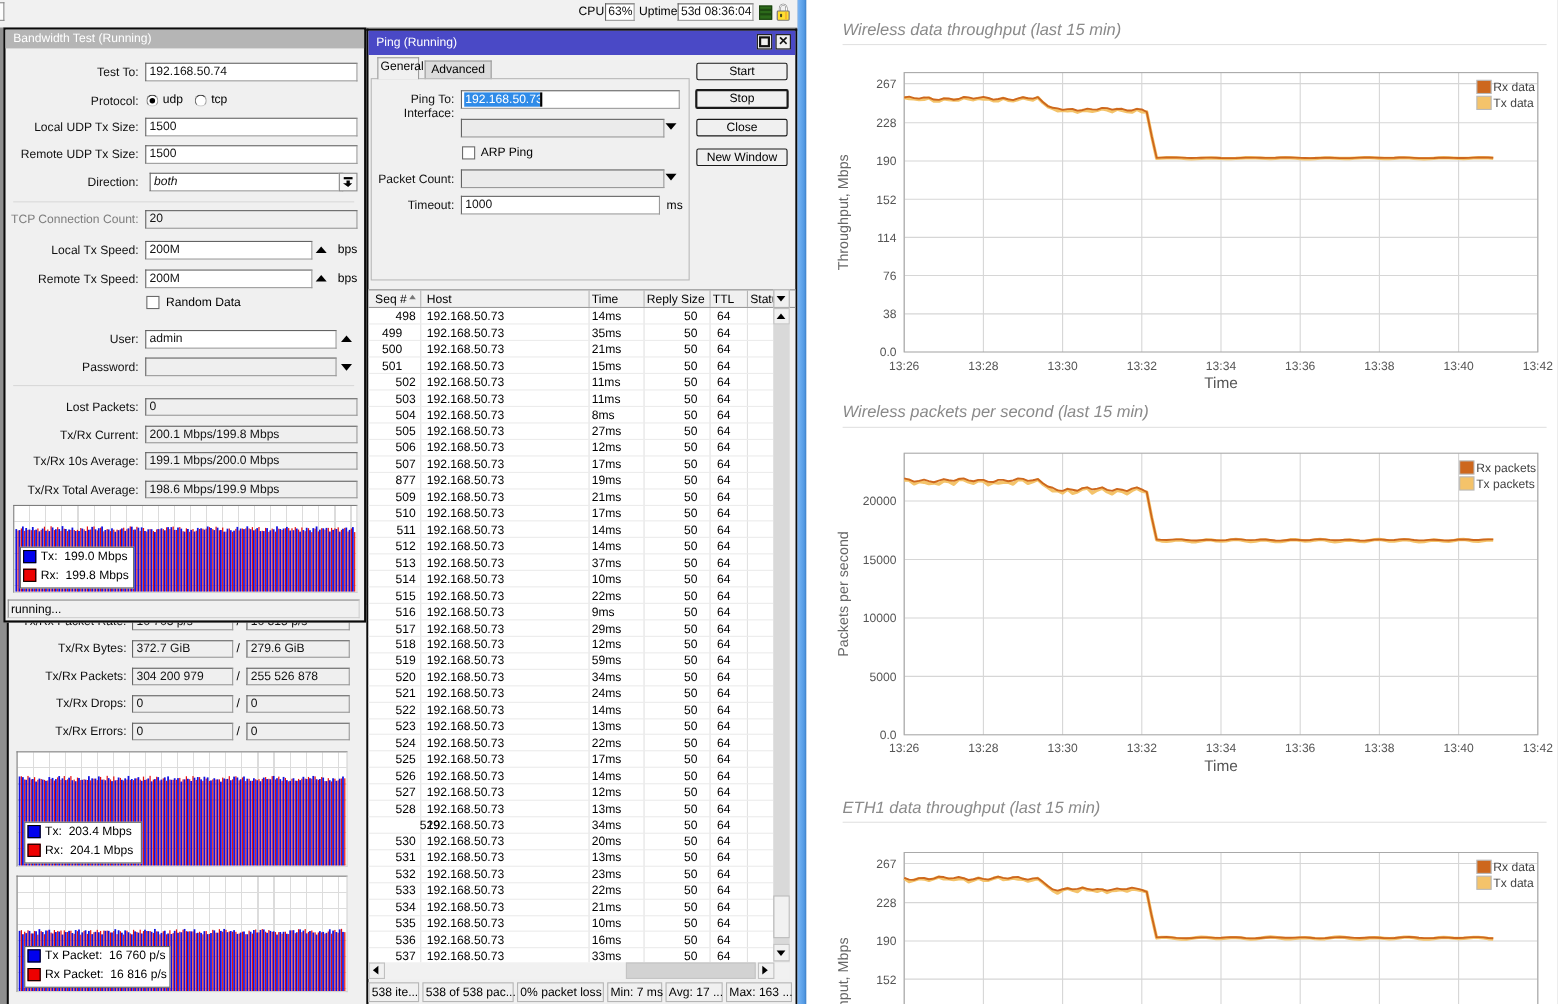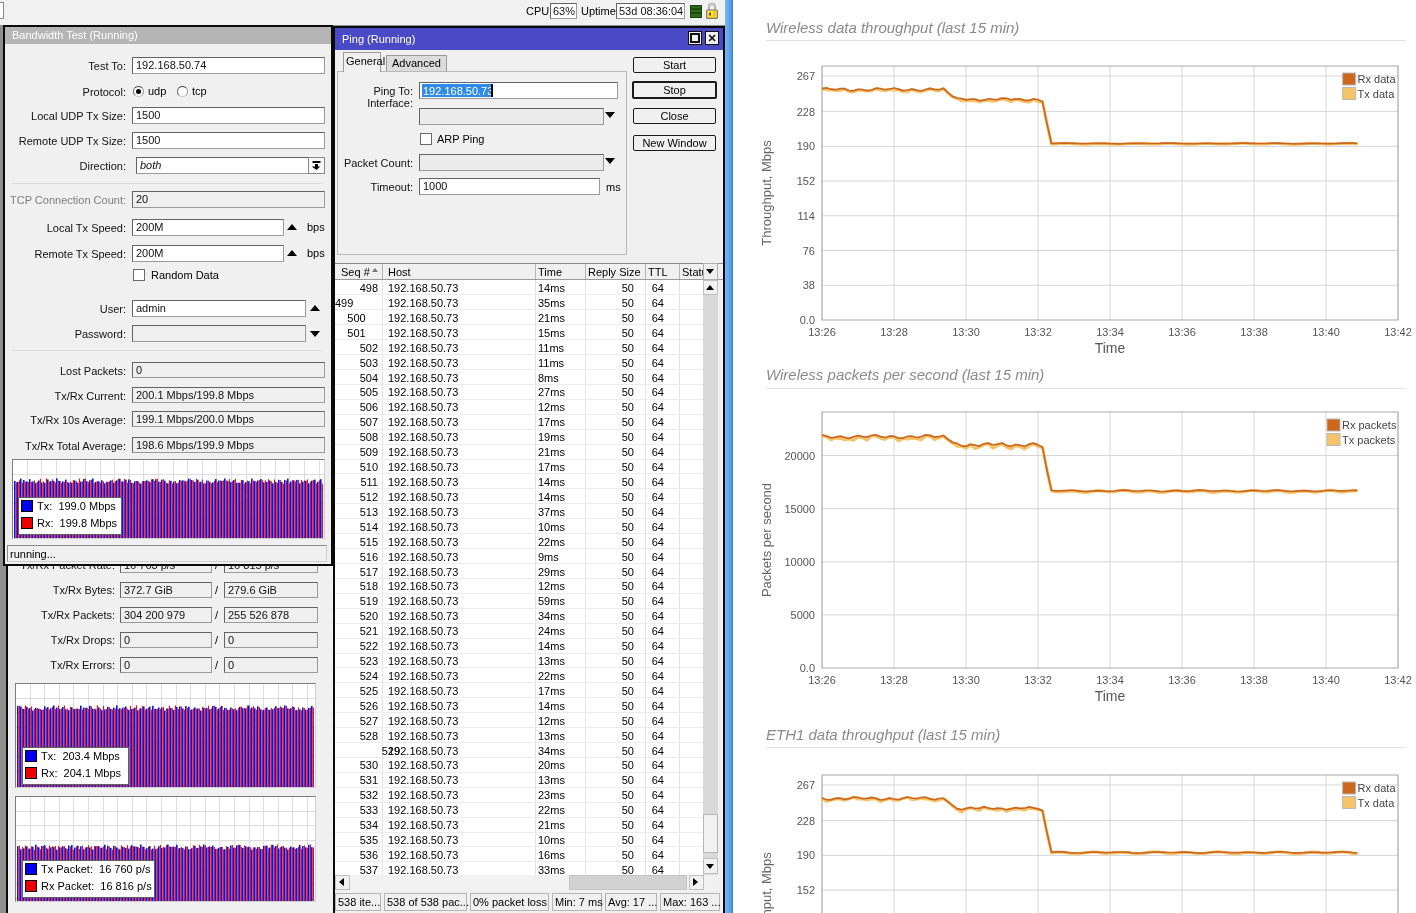--- a/index.html
+++ b/index.html
@@ -781,21 +781,21 @@
     <div class="ab" style="left:250px;top:0;width:1px;height:595px;background:#e2e2e2;"></div>
     <div class="ab" style="left:310px;top:0;width:1px;height:595px;background:#e2e2e2;"></div>
     <div class="ab" style="left:344px;top:0;width:1px;height:595px;background:#e2e2e2;"></div>
     <div class="ab" style="left:0;top:0.5px;width:368px;height:14.92px;border-bottom:1px solid #ececec;"></div>
     <div class="cell" style="left:0px;top:2.0px;width:43px;text-align:right;">498</div>
     <div class="cell" style="left:53px;top:2.0px;">192.168.50.73</div>
     <div class="cell" style="left:203px;top:2.0px;">14ms</div>
     <div class="cell" style="left:250px;top:2.0px;width:49px;text-align:right;">50</div>
     <div class="cell" style="left:300px;top:2.0px;width:29px;text-align:right;">64</div>
     <div class="ab" style="left:0;top:15.4px;width:368px;height:14.92px;border-bottom:1px solid #ececec;"></div>
-    <div class="cell" style="left:0px;top:16.9px;width:43px;text-align:left;">499</div>
+    <div class="cell" style="left:0px;top:16.9px;width:43px;text-align:center;">499</div>
     <div class="cell" style="left:53px;top:16.9px;">192.168.50.73</div>
     <div class="cell" style="left:203px;top:16.9px;">35ms</div>
     <div class="cell" style="left:250px;top:16.9px;width:49px;text-align:right;">50</div>
     <div class="cell" style="left:300px;top:16.9px;width:29px;text-align:right;">64</div>
     <div class="ab" style="left:0;top:30.3px;width:368px;height:14.92px;border-bottom:1px solid #ececec;"></div>
     <div class="cell" style="left:0px;top:31.8px;width:43px;text-align:center;">500</div>
     <div class="cell" style="left:53px;top:31.8px;">192.168.50.73</div>
     <div class="cell" style="left:203px;top:31.8px;">21ms</div>
     <div class="cell" style="left:250px;top:31.8px;width:49px;text-align:right;">50</div>
     <div class="cell" style="left:300px;top:31.8px;width:29px;text-align:right;">64</div>
@@ -835,21 +835,21 @@
     <div class="cell" style="left:203px;top:121.4px;">12ms</div>
     <div class="cell" style="left:250px;top:121.4px;width:49px;text-align:right;">50</div>
     <div class="cell" style="left:300px;top:121.4px;width:29px;text-align:right;">64</div>
     <div class="ab" style="left:0;top:134.8px;width:368px;height:14.92px;border-bottom:1px solid #ececec;"></div>
     <div class="cell" style="left:0px;top:136.3px;width:43px;text-align:right;">507</div>
     <div class="cell" style="left:53px;top:136.3px;">192.168.50.73</div>
     <div class="cell" style="left:203px;top:136.3px;">17ms</div>
     <div class="cell" style="left:250px;top:136.3px;width:49px;text-align:right;">50</div>
     <div class="cell" style="left:300px;top:136.3px;width:29px;text-align:right;">64</div>
     <div class="ab" style="left:0;top:149.7px;width:368px;height:14.92px;border-bottom:1px solid #ececec;"></div>
-    <div class="cell" style="left:0px;top:151.2px;width:43px;text-align:right;">508</div>
+    <div class="cell" style="left:0px;top:151.2px;width:43px;text-align:right;">877</div>
     <div class="cell" style="left:53px;top:151.2px;">192.168.50.73</div>
     <div class="cell" style="left:203px;top:151.2px;">19ms</div>
     <div class="cell" style="left:250px;top:151.2px;width:49px;text-align:right;">50</div>
     <div class="cell" style="left:300px;top:151.2px;width:29px;text-align:right;">64</div>
     <div class="ab" style="left:0;top:164.6px;width:368px;height:14.92px;border-bottom:1px solid #ececec;"></div>
     <div class="cell" style="left:0px;top:166.1px;width:43px;text-align:right;">509</div>
     <div class="cell" style="left:53px;top:166.1px;">192.168.50.73</div>
     <div class="cell" style="left:203px;top:166.1px;">21ms</div>
     <div class="cell" style="left:250px;top:166.1px;width:49px;text-align:right;">50</div>
     <div class="cell" style="left:300px;top:166.1px;width:29px;text-align:right;">64</div>

